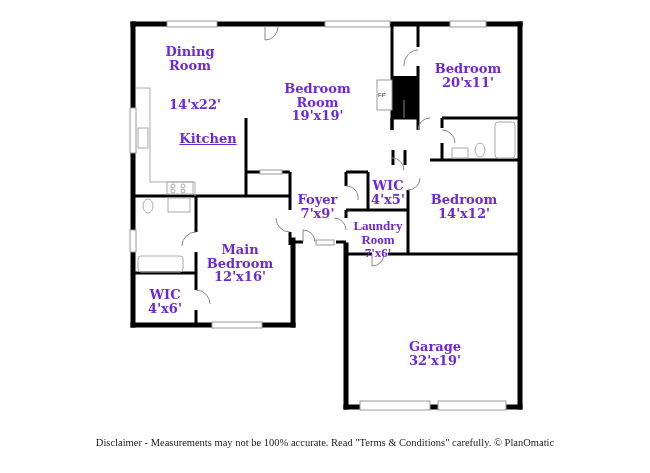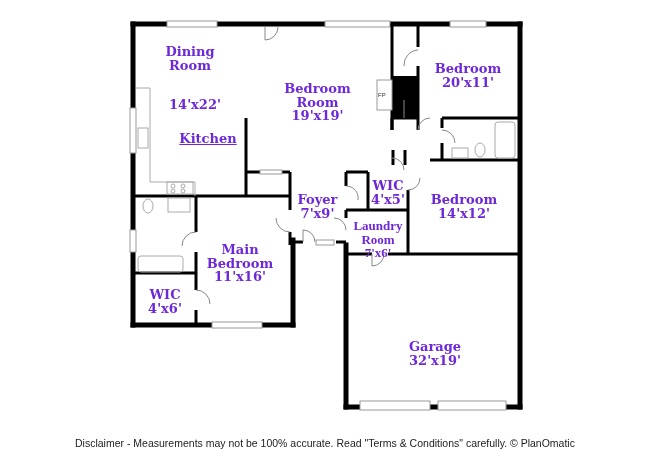--- a/index.html
+++ b/index.html
@@ -2,21 +2,21 @@
 <html><head>
 <meta charset="utf-8">
 <style>
   html, body { margin:0; padding:0; background:#ffffff; }
   body { width:650px; height:473px; position:relative; overflow:hidden; font-family:"DejaVu Serif","Liberation Serif",serif; }
   #plan { position:absolute; left:0; top:0; }
   .room-label { position:absolute; text-align:center; font-weight:bold; color:#6d28d9; line-height:1.05; font-family:"DejaVu Serif","Liberation Serif",serif; }
   .room-label span { display:block; }
   .lg { font-size:13px; }
   .sm { font-size:13px;font-family:Liberation Serif, serif; }
-  .disclaimer { position:absolute; left:0; top:437px; width:650px; text-align:center; font-size:10.5px; color:#222; font-family:Liberation Sans, sans-serif; }
+  .disclaimer { position:absolute; left:0; top:437px; width:650px; text-align:center; font-size:10.5px; color:#222; font-family:Liberation Serif, serif; }
   .fp { position:absolute; font-size:6px; color:#333; font-family:"Liberation Sans",sans-serif; }
 </style>
 </head>
 <body>
 
 <svg id="plan" width="650" height="473" viewBox="0 0 650 473" xmlns="http://www.w3.org/2000/svg">
   <g stroke="#000" stroke-width="5" fill="none" stroke-linecap="square">
 
     <line x1="133" y1="24" x2="520" y2="24"></line>
 
@@ -166,21 +166,21 @@
   <span>14'x12'</span>
 </div>
 <div class="room-label sm" style="left:352px;top:219px;width:52px;">
   <span>Laundry</span>
   <span>Room</span>
   <span>7'x6'</span>
 </div>
 <div class="room-label lg" style="left:200px;top:243px;width:80px;">
   <span>Main</span>
   <span>Bedroom</span>
-  <span>11'x16'</span>
+  <span>12'x16'</span>
 </div>
 <div class="room-label lg" style="left:140px;top:288px;width:50px;">
   <span>WIC</span>
   <span>4'x6'</span>
 </div>
 <div class="room-label lg" style="left:395px;top:340px;width:80px;">
   <span>Garage</span>
   <span>32'x19'</span>
 </div>
 

